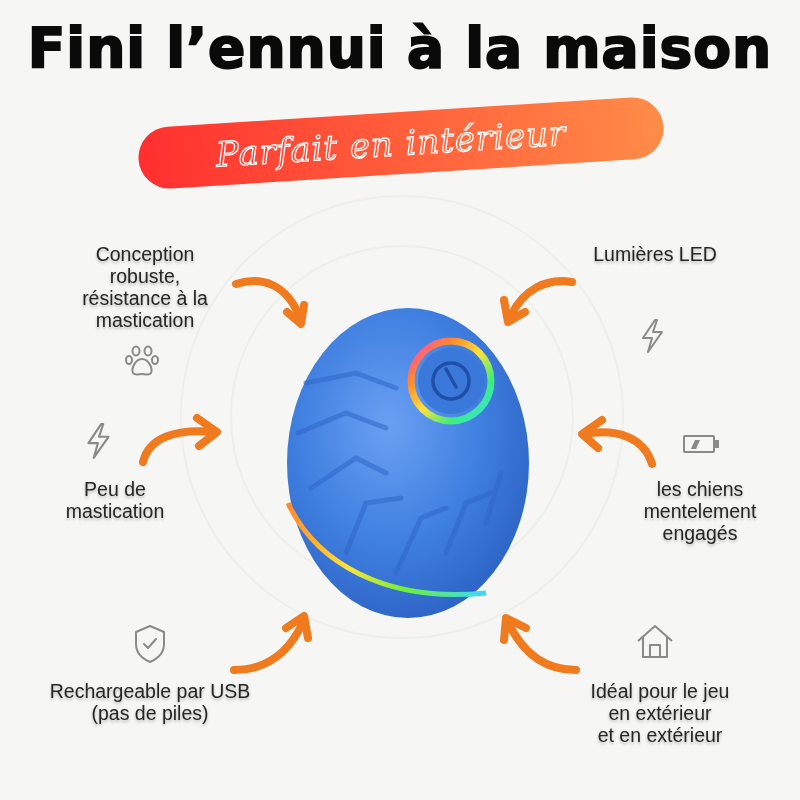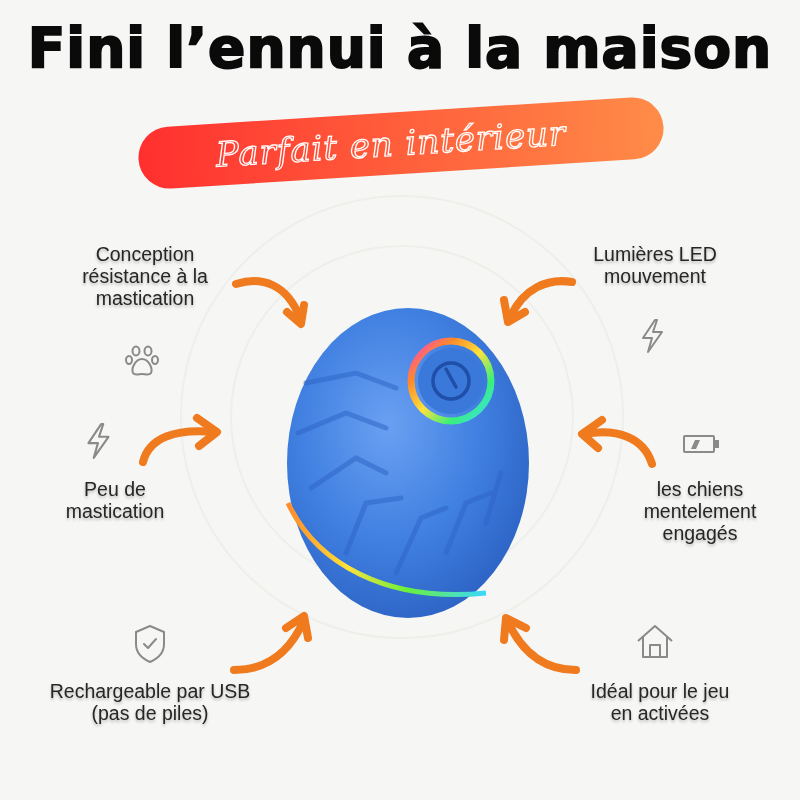--- a/index.html
+++ b/index.html
@@ -47,38 +47,38 @@
 <div class="bg-ring" style="left:180px;top:195px;width:440px;height:440px;"></div>
 
 <h1 class="title">Fini l’ennui à la maison</h1>
 
 <div class="banner">
   <span>Parfait en intérieur</span>
 </div>
 
 <div class="feature" style="left:45px;top:243px;width:200px;">
   <span class="line">Conception</span>
+  <span class="line">robuste,</span>
   <span class="line">résistance à la</span>
   <span class="line">mastication</span>
 </div>
 <svg class="icon" style="left:124px;top:343px;" width="36" height="36" viewBox="0 0 36 36" fill="none" stroke="#8a8a8a" stroke-width="2">
   <ellipse cx="12" cy="8" rx="3.5" ry="4.5"></ellipse>
   <ellipse cx="24" cy="8" rx="3.5" ry="4.5"></ellipse>
   <ellipse cx="5" cy="17" rx="3" ry="4"></ellipse>
   <ellipse cx="31" cy="17" rx="3" ry="4"></ellipse>
   <path d="M18 16 C11 16 7 26 9 30 C11 33 15 31 18 31 C21 31 25 33 27 30 C29 26 25 16 18 16 Z"></path>
 </svg>
 <svg class="arrow" style="left:232px;top:272px;" width="80" height="60" viewBox="0 0 80 60">
   <path d="M4 12 C30 4 55 12 68 46" stroke="#f07a1e" stroke-width="8" fill="none" stroke-linecap="round"></path>
   <path d="M55 40 L69 52 L72 33" stroke="#f07a1e" stroke-width="8" fill="none" stroke-linecap="round" stroke-linejoin="round"></path>
 </svg>
 
 <div class="feature" style="left:560px;top:243px;width:190px;">
   <span class="line">Lumières LED</span>
-  <span class="line">mouvement</span>
 </div>
 <svg class="icon" style="left:640px;top:318px;" width="26" height="36" viewBox="0 0 26 36" fill="none" stroke="#8a8a8a" stroke-width="2" stroke-linejoin="round">
   <path d="M15 2 L3 20 L12 20 L8 34 L22 14 L13 14 L17 2 Z"></path>
 </svg>
 <svg class="arrow" style="left:498px;top:272px;" width="80" height="60" viewBox="0 0 80 60">
   <path d="M74 10 C50 6 25 16 12 46" stroke="#f07a1e" stroke-width="8" fill="none" stroke-linecap="round"></path>
   <path d="M6 28 L10 50 L27 40" stroke="#f07a1e" stroke-width="8" fill="none" stroke-linecap="round" stroke-linejoin="round"></path>
 </svg>
 
 <svg class="icon" style="left:85px;top:422px;" width="28" height="38" viewBox="0 0 26 36" fill="none" stroke="#8a8a8a" stroke-width="2" stroke-linejoin="round">
@@ -121,21 +121,22 @@
   <path d="M58 20 L76 8 L80 30" stroke="#f07a1e" stroke-width="8" fill="none" stroke-linecap="round" stroke-linejoin="round"></path>
 </svg>
 
 <svg class="icon" style="left:635px;top:623px;" width="40" height="36" viewBox="0 0 40 36" fill="none" stroke="#8a8a8a" stroke-width="2" stroke-linejoin="round">
   <path d="M3 18 L20 3 L37 18"></path>
   <path d="M8 14 L8 34 L32 34 L32 14"></path>
   <rect x="15" y="22" width="10" height="12"></rect>
 </svg>
 <div class="feature" style="left:570px;top:680px;width:180px;">
   <span class="line">Idéal pour le jeu</span>
-  <span class="line">en activées</span>
+  <span class="line">en extérieur</span>
+  <span class="line">et en extérieur</span>
 </div>
 <svg class="arrow" style="left:494px;top:608px;" width="90" height="70" viewBox="0 0 90 70">
   <path d="M82 62 C50 62 28 44 14 14" stroke="#f07a1e" stroke-width="8" fill="none" stroke-linecap="round"></path>
   <path d="M10 32 L12 10 L32 20" stroke="#f07a1e" stroke-width="8" fill="none" stroke-linecap="round" stroke-linejoin="round"></path>
 </svg>
 
 <svg class="ball" width="244" height="320" viewBox="0 0 244 320">
   <defs>
     <radialGradient id="ballGrad" cx="0.42" cy="0.38" r="0.7">
       <stop offset="0" stop-color="#6aa0f2"></stop>

